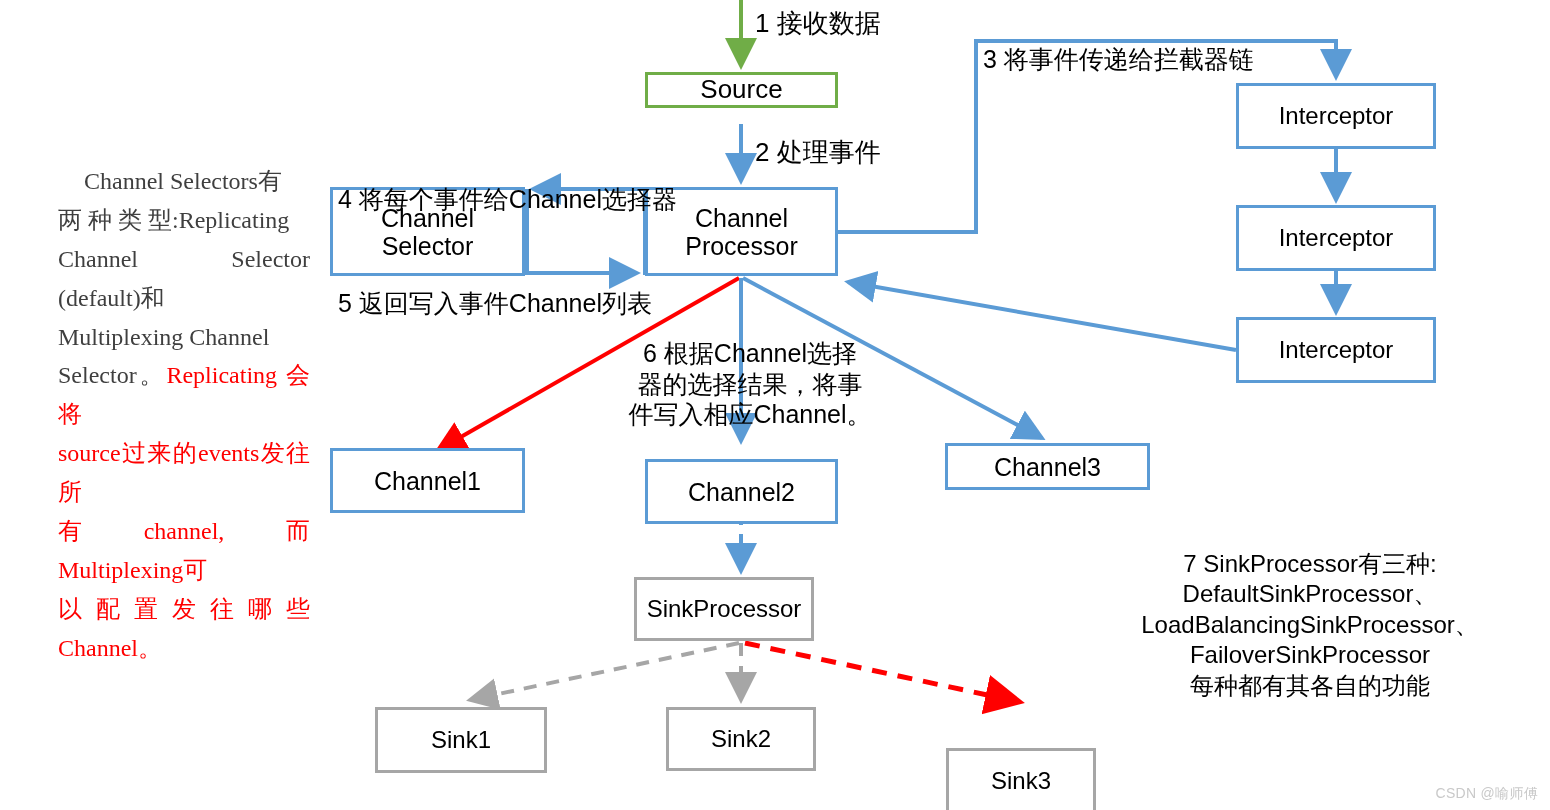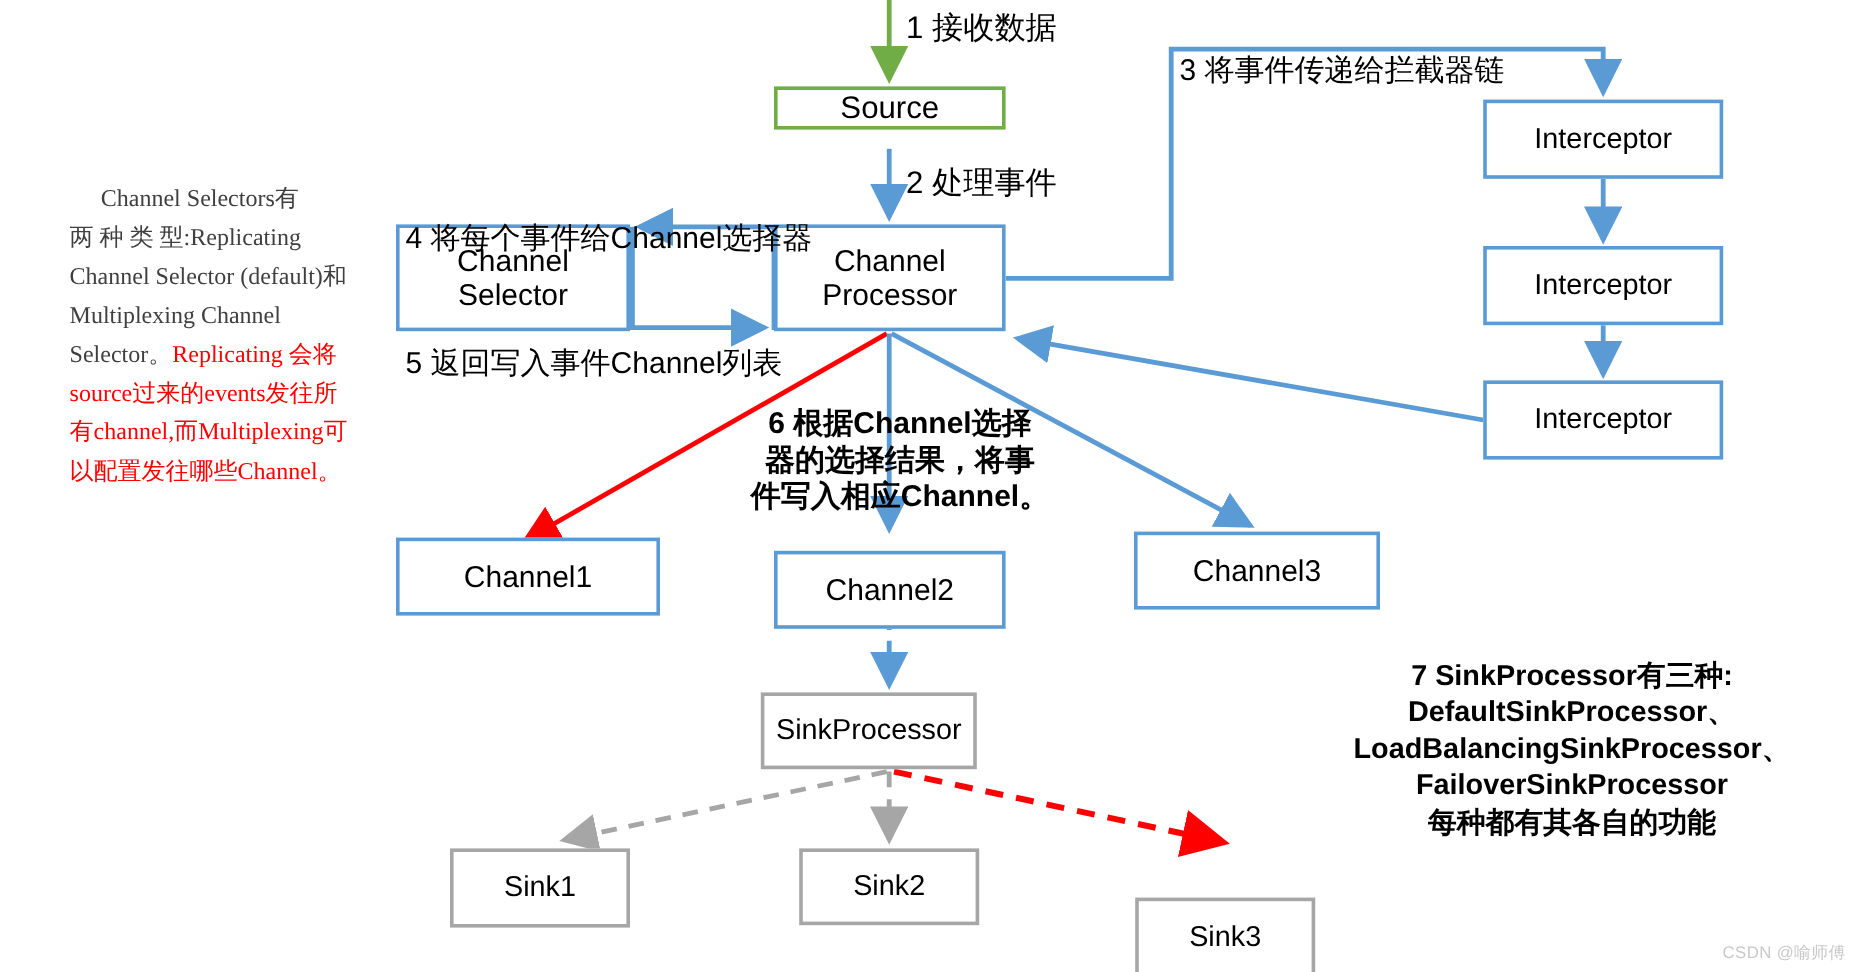--- a/index.html
+++ b/index.html
@@ -38,31 +38,31 @@
   .node-blue  { border: 3px solid #5b9bd5; }
   .node-green { border: 3px solid #70ad47; }
   .node-gray  { border: 3px solid #a6a6a6; }
 
   .lbl {
     position: absolute;
     color: #000000;
     white-space: pre;
     line-height: 1.22;
   }
-  .lbl-c { text-align: center; font-weight: bold; }
+  .lbl-c { text-align: center; }
   .lbl-l { text-align: left; }
 
   
   #sel-note {
     position: absolute;
     left: 58px;
-    top: 150px;
+    top: 162px;
     width: 252px;
     font-family: "Liberation Serif", serif;
-    font-size: 20px;
+    font-size: 24px;
     line-height: 1.62;
     text-align: justify;
     color: #3f3f3f;
   }
   #sel-note .seg-red { color: #ff0000; }
   #sel-note .seg-ind { padding-left: 26px; }
 
   #watermark {
     position: absolute;
     right: 12px;
@@ -146,37 +146,37 @@
   </div>
 
   <div class="node node-blue" style="left:1236px; top:205px; width:200px; height:66px; font-size:24px;">
     <span>Interceptor</span>
   </div>
 
   <div class="node node-blue" style="left:1236px; top:317px; width:200px; height:66px; font-size:24px;">
     <span>Interceptor</span>
   </div>
 
-  <div class="node node-blue" style="left:330px; top:448px; width:220px; height:65px; font-size:25px;">
+  <div class="node node-blue" style="left:330px; top:448px; width:195px; height:65px; font-size:25px;">
     <span>Channel1</span>
   </div>
 
   <div class="node node-blue" style="left:645px; top:459px; width:193px; height:65px; font-size:25px;">
     <span>Channel2</span>
   </div>
 
-  <div class="node node-blue" style="left:945px; top:443px; width:205px; height:65px; font-size:25px;">
+  <div class="node node-blue" style="left:945px; top:443px; width:205px; height:47px; font-size:25px;">
     <span>Channel3</span>
   </div>
 
   <div class="node node-gray" style="left:634px; top:577px; width:180px; height:64px; font-size:24px;">
     <span>SinkProcessor</span>
   </div>
 
-  <div class="node node-gray" style="left:375px; top:707px; width:150px; height:66px; font-size:24px;">
+  <div class="node node-gray" style="left:375px; top:707px; width:172px; height:66px; font-size:24px;">
     <span>Sink1</span>
   </div>
 
   <div class="node node-gray" style="left:666px; top:707px; width:150px; height:64px; font-size:24px;">
     <span>Sink2</span>
   </div>
 
   <div class="node node-gray" style="left:946px; top:748px; width:150px; height:66px; font-size:24px;">
     <span>Sink3</span>
   </div>

